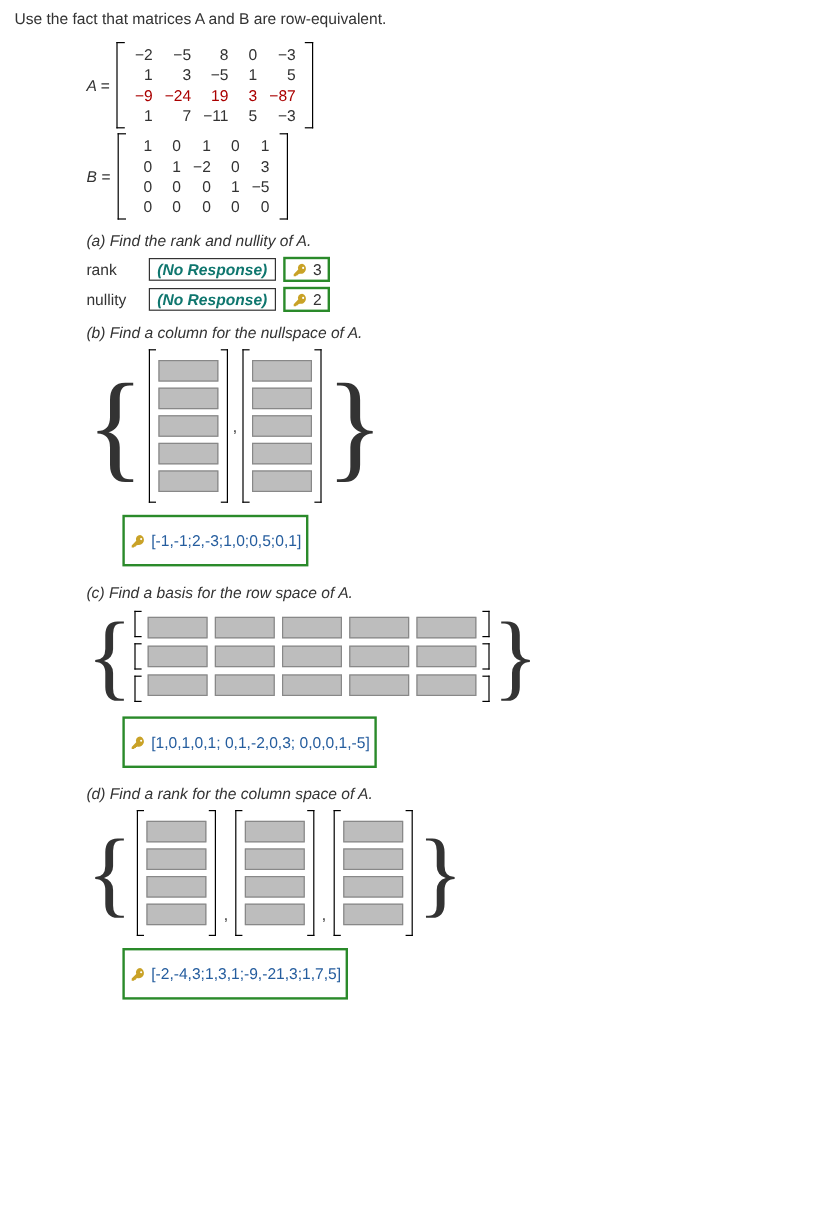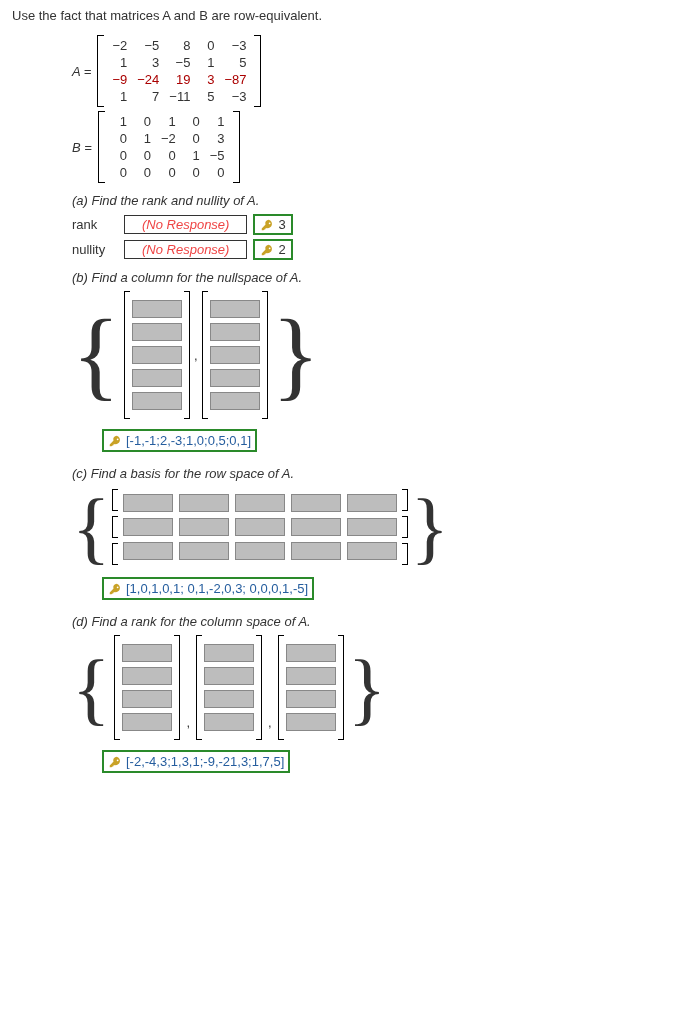--- a/index.html
+++ b/index.html
@@ -59,24 +59,24 @@
     display: flex;
     align-items: center;
     margin: 4px 0 4px 60px;
   }
   .answer-label {
     width: 52px;
   }
   .no-response {
     border: 1px solid #333;
     background: #fff;
-    padding: 1px 17px;
+    padding: 1px 6px;
     font-style: italic;
-    font-weight: normal;
-    color: #ef4444;
+    font-weight: bold;
+    color: #0f766e;
     margin-right: 4px;
   }
   .answer-box {
     border: 2px solid #2a8a2a;
     padding: 1px 5px;
     margin-left: 2px;
     display: inline-flex;
     align-items: center;
   }
   .answer-box.small {
@@ -148,21 +148,21 @@
     width: 5px;
     height: 20px;
     margin: 2px 2px;
   }
   .row-bracket-l { border-left: 1.5px solid #000; }
   .row-bracket-r { border-right: 1.5px solid #000; }
   .rb-stack { display: flex; flex-direction: column; justify-content: space-around; height: 80px;}
   .comma-vert { align-self: flex-end; margin: 0 2px 10px; }
   .green-answer {
     border: 2px solid #2a8a2a;
-    padding: 2px 4px;
+    padding: 12px 4px;
     display: inline-flex;
     align-items: flex-end;
     margin: 6px 0 4px 90px;
     font-size: 13px;
   }
   .green-answer .text { color: #255d9e; }
 </style>
 </head>
 <body>
 

